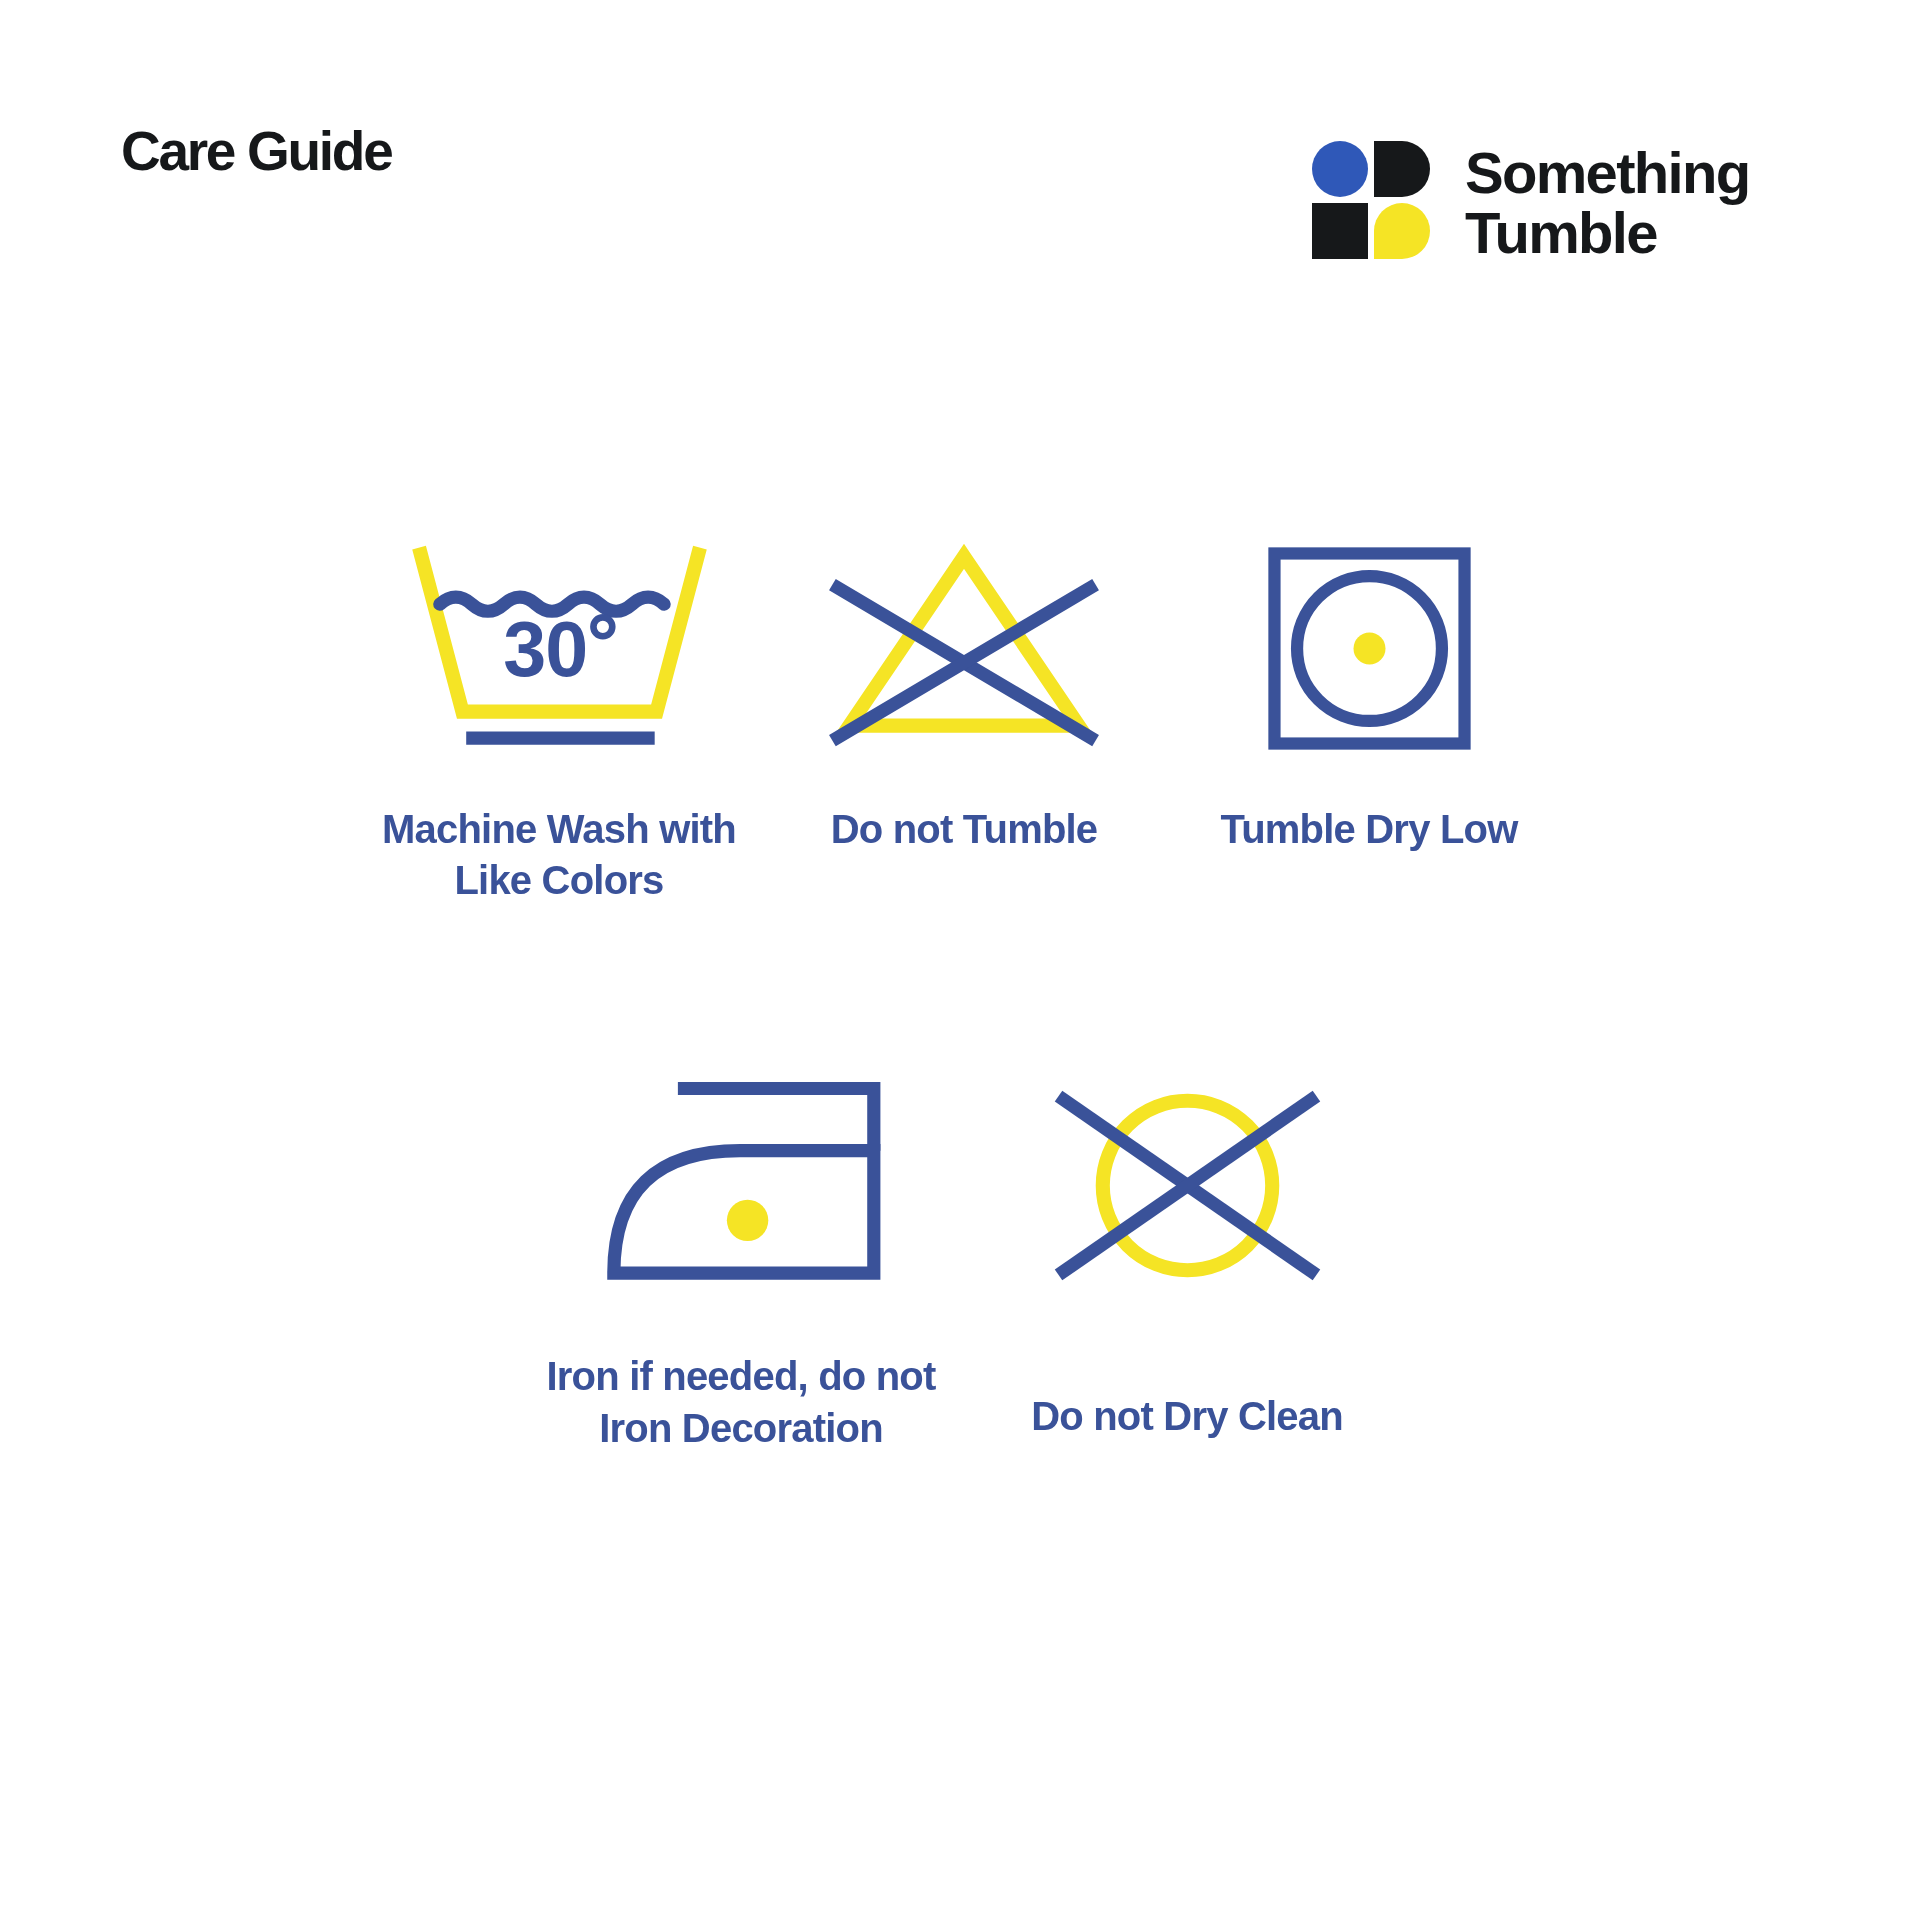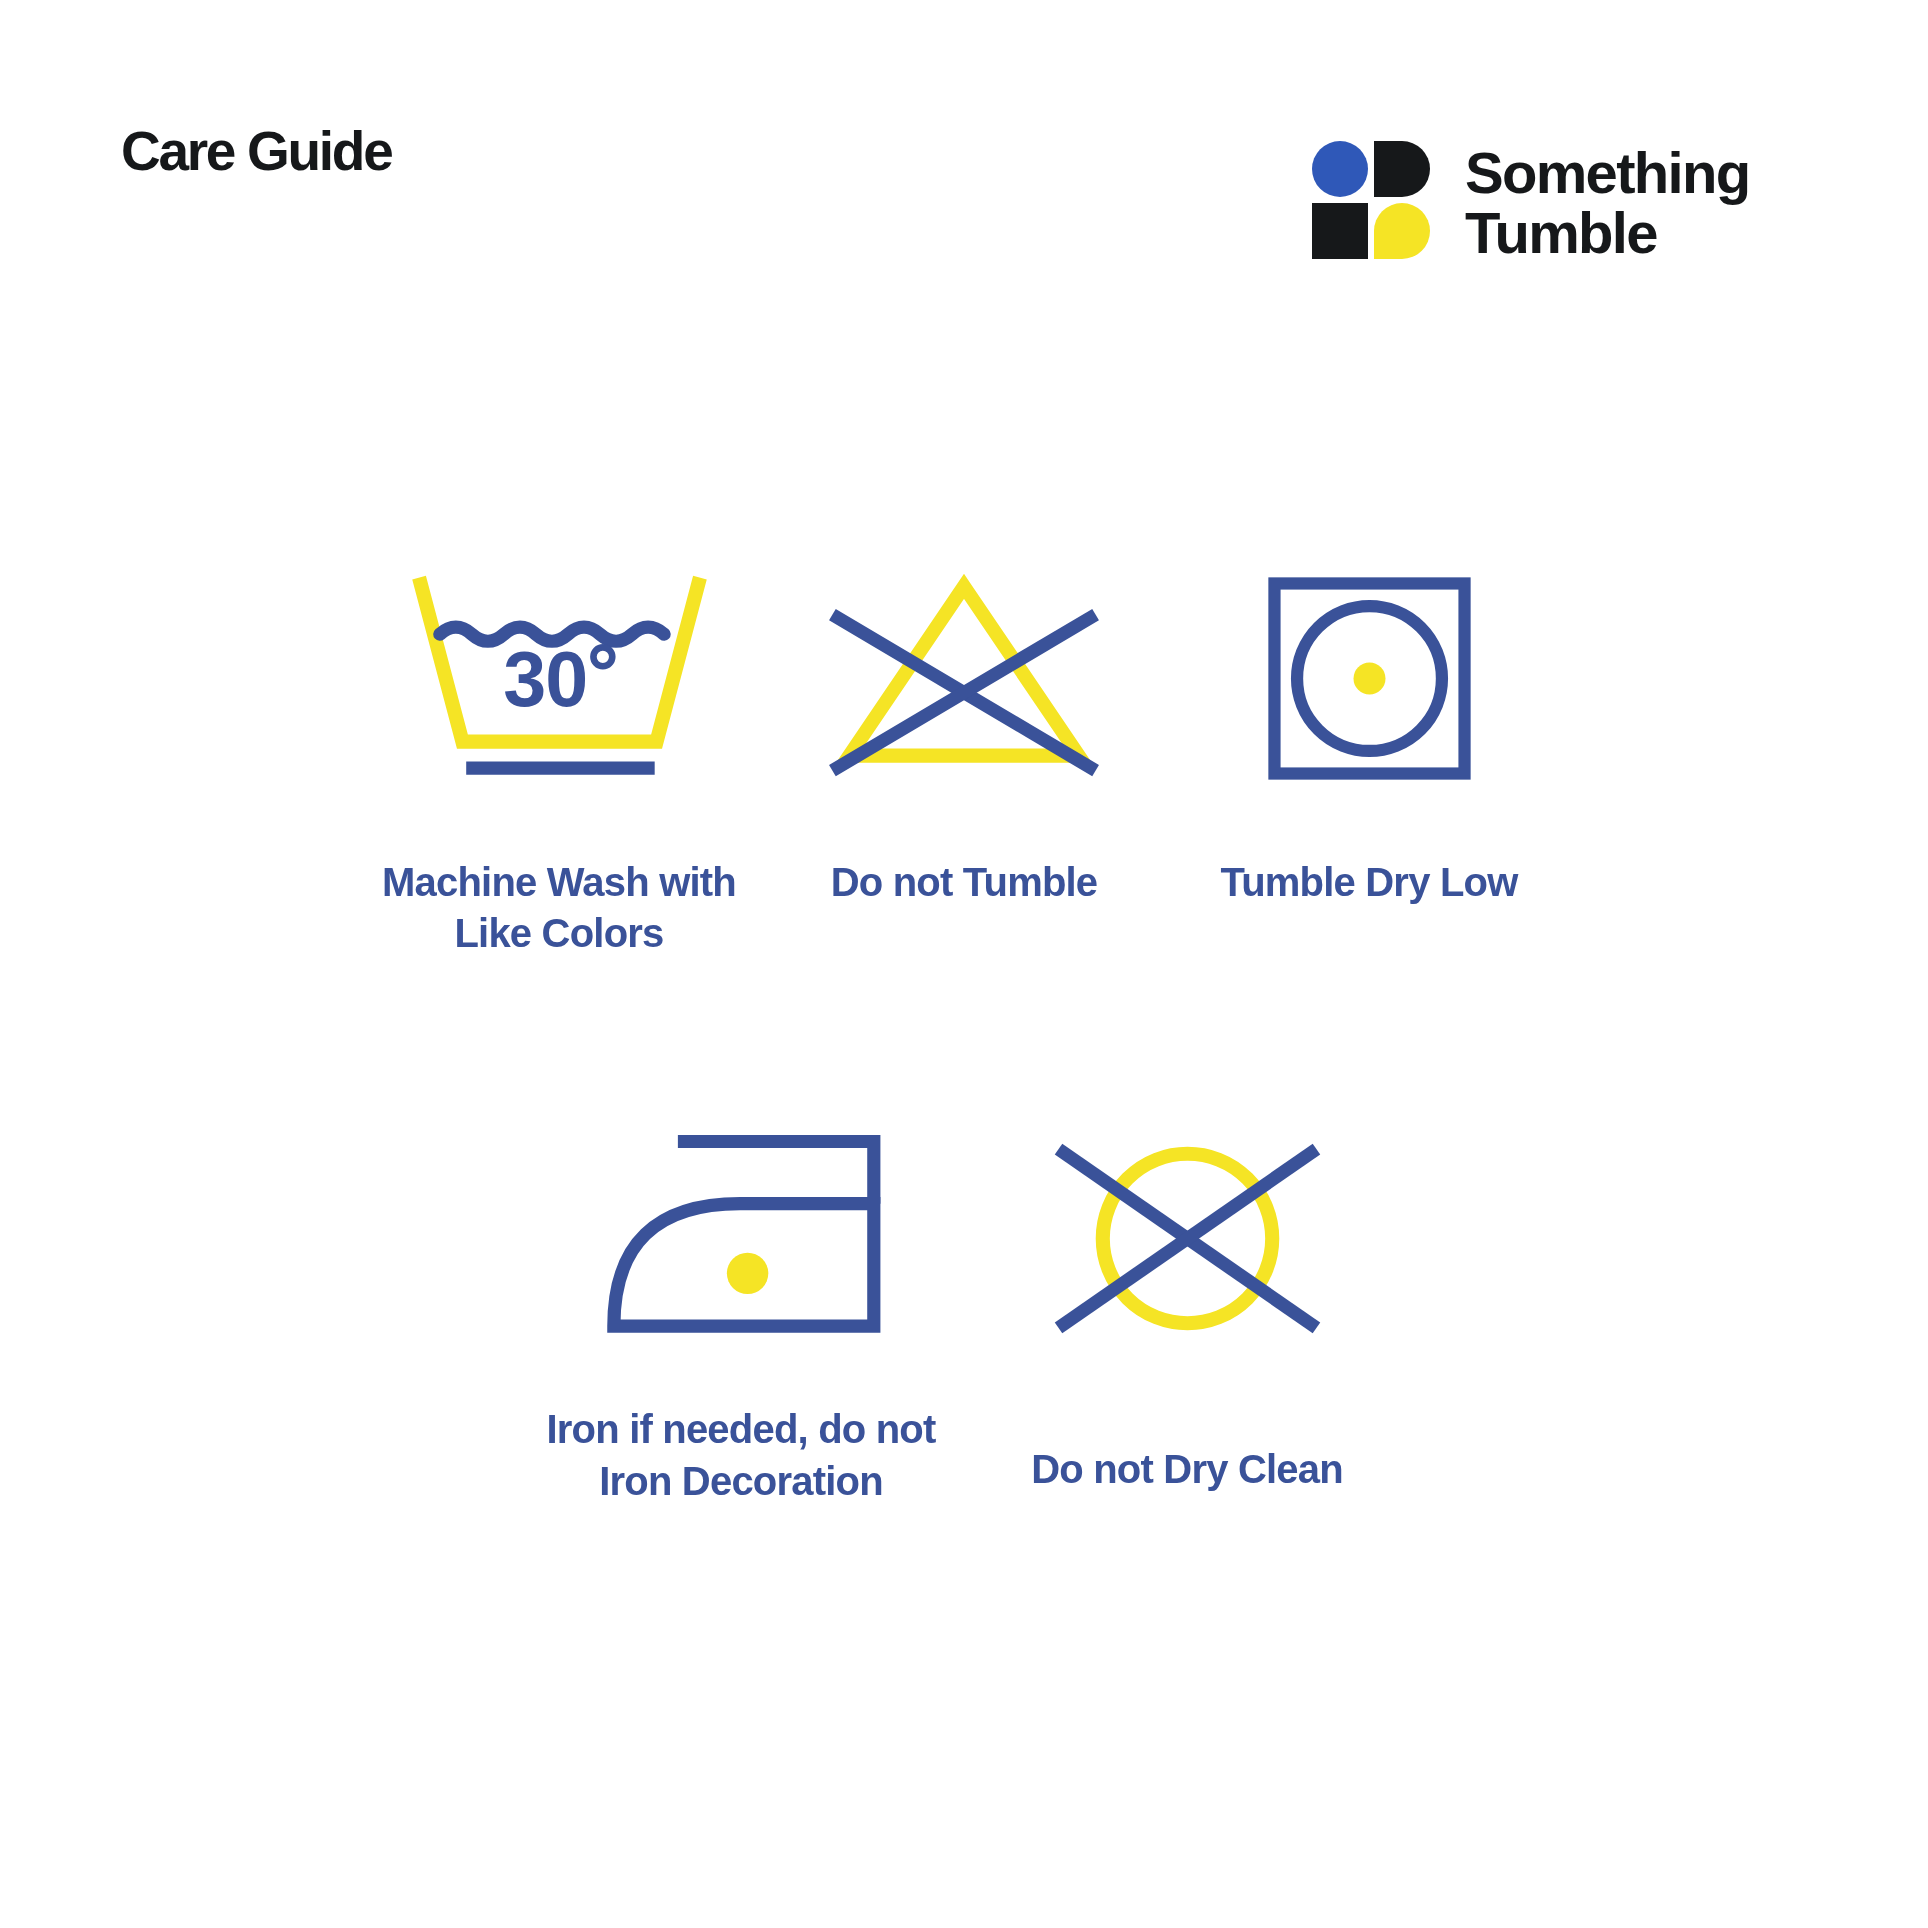--- a/index.html
+++ b/index.html
@@ -78,21 +78,21 @@
     line-height: 1.03;
     color: #16181a;
     white-space: nowrap;
     padding-top: 1.9px;
   }
 
   
   .symbol-grid {
     position: absolute;
     left: 0;
-    top: 565px;
+    top: 535px;
     width: 1928px;
   }
   .symbol-row {
     display: flex;
     justify-content: center;
     align-items: flex-start;
   }
   .symbol-row.row-1 { padding-left: 0; }
   .symbol-row.row-2 {
     margin-top: 166px;
@@ -105,21 +105,21 @@
     align-items: center;
   }
   .care-item.gap-l { margin-left: 41px; gap: 40px; }
   .icon-box {
     height: 226px;
     display: flex;
     align-items: center;
     justify-content: center;
   }
   .care-label {
-    margin-top: 66px;
+    margin-top: 43px;
     font-size: 40px;
     font-weight: 700;
     letter-spacing: -0.8px;
     line-height: 1.28;
     color: #3a5299;
     text-align: center;
     white-space: pre-line;
   }
   .care-label.tight { margin-top: 53px; }
 

